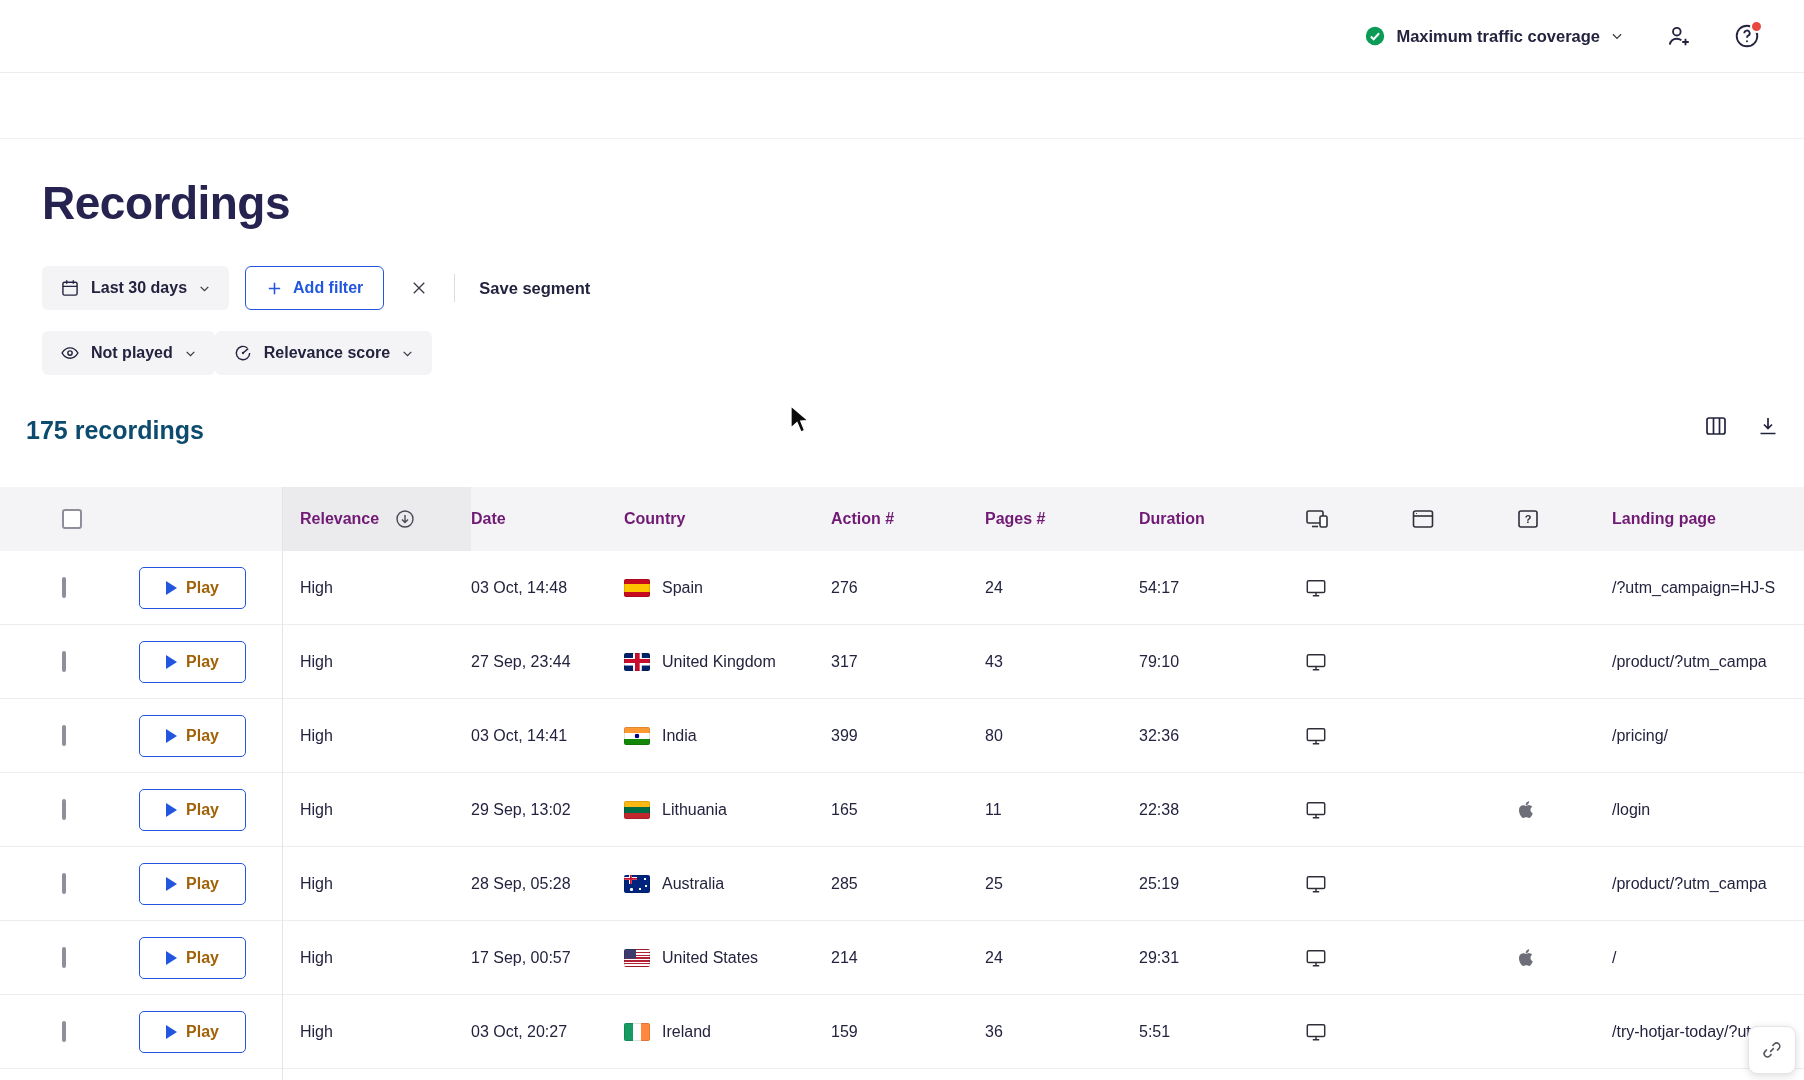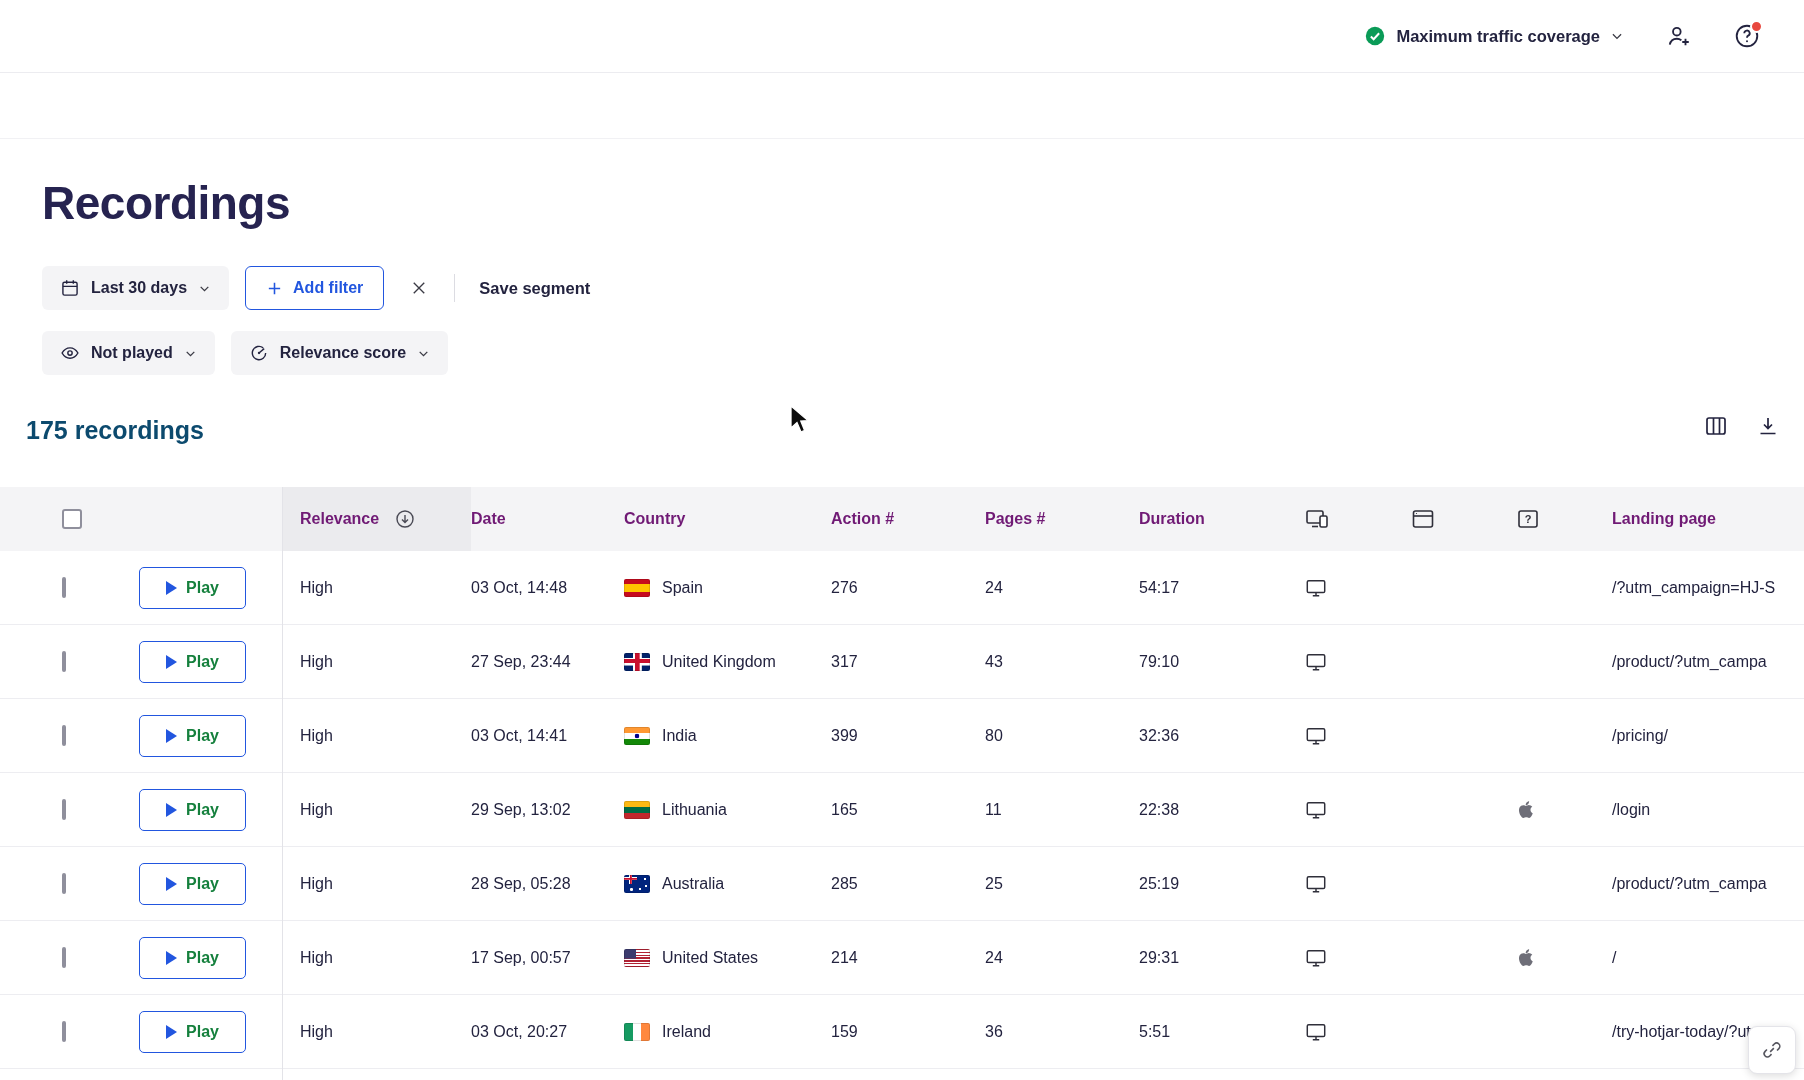--- a/index.html
+++ b/index.html
@@ -17,21 +17,21 @@
     padding-right:44px;box-sizing:border-box;
   }
   .traffic{display:flex;align-items:center;gap:10px;cursor:pointer}
   .traffic-label{font-size:16.5px;font-weight:700;color:#23233f}
   .iconbtn{position:relative;margin-left:42px;cursor:pointer}
   .red-dot{position:absolute;top:-3px;right:-3px;width:9px;height:9px;border-radius:50%;background:#e8483f;border:2px solid #fff}
   .hairline2{position:absolute;top:138px;left:0;right:0;border-top:1px solid #f1f1f4}
   
   .page-title{position:absolute;top:176px;left:42px;font-size:46px;font-weight:700;color:#262350;letter-spacing:-0.5px}
   .filter-row1{position:absolute;top:266px;left:42px;display:flex;align-items:center;gap:16px}
-  .filter-row2{position:absolute;top:331px;left:42px;display:flex;align-items:center;gap:16px}
+  .filter-row2{position:absolute;top:331px;left:42px;display:flex;align-items:center;}
   .pill{
     display:inline-flex;align-items:center;gap:11px;height:44px;padding:0 18px;
     background:#f4f4f6;border-radius:6px;font-size:16px;color:#23233f;cursor:pointer;white-space:nowrap;
   }
   .pill .lbl{font-weight:600}
   .pill .bold{font-weight:700}
   .btn-outline{
     display:inline-flex;align-items:center;gap:10px;height:44px;padding:8px 20px;box-sizing:border-box;
     background:#fff;border:1px solid #2256df;border-radius:6px;color:#2256df;
     font-size:16px;font-weight:700;cursor:pointer;white-space:nowrap;
@@ -47,21 +47,21 @@
   .grid{display:grid;grid-template-columns:96px 186px 189px 153px 207px 154px 154px 166px 106px 105px 96px minmax(0,1fr);align-items:center}
   .thead{height:64px;background:#f4f4f6;font-weight:700;font-size:16px;color:#701a75}
   .hcell{display:flex;align-items:center}
   .hcell-rel{height:100%;background:#ebebee;display:flex;align-items:center;gap:16px;padding-left:18px;box-sizing:border-box}
   .trow{height:73px;border-bottom:1px solid #ededf1;background:#fff;font-size:16px}
   .cb{width:20px;height:20px;border:2px solid #8f8f9c;border-radius:3px;margin-left:62px;background:#fff;cursor:pointer;box-sizing:border-box}
   .play-btn{
     display:inline-flex;align-items:center;justify-content:center;gap:9px;
     width:107px;height:42px;margin-left:43px;box-sizing:border-box;
     background:#fff;border:1px solid #2256df;border-radius:5px;
-    color:#15803d;font-weight:700;font-size:16px;cursor:pointer;
+    color:#a16207;font-weight:700;font-size:16px;cursor:pointer;
   }
   .play-tri{width:0;height:0;border-top:7px solid transparent;border-bottom:7px solid transparent;border-left:11px solid #2256df}
   .cell{white-space:nowrap;overflow:hidden}
   .cell-rel{padding-left:18px}
   .cell-country{display:flex;align-items:center}
   .cell-landing{padding-right:13px}
   .freeze-line{position:absolute;top:487px;bottom:0;left:282px;width:1px;background:#e3e3e8;z-index:5}
   
   .flag{width:26px;height:18px;border-radius:2px;margin-right:12px;flex:none;box-shadow:inset 0 0 0 1px rgba(0,0,0,.12);background-repeat:no-repeat}
   .flag-es{background:linear-gradient(180deg,#c60b1e 0 26%,#ffc400 26% 74%,#c60b1e 74%)}

